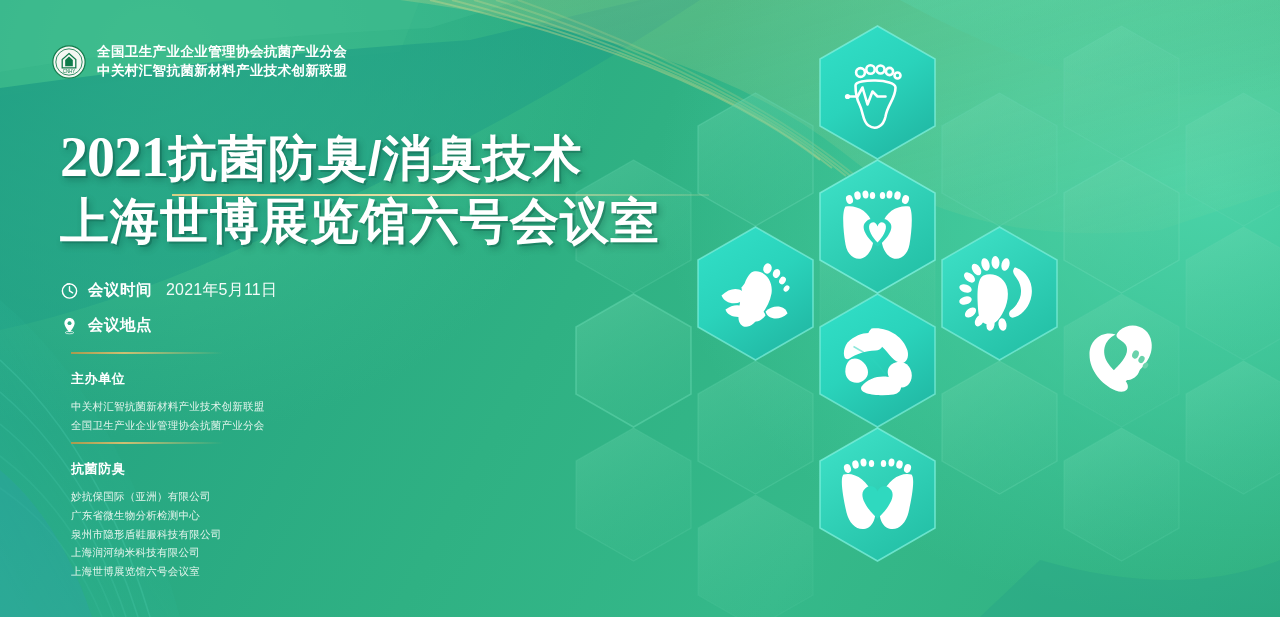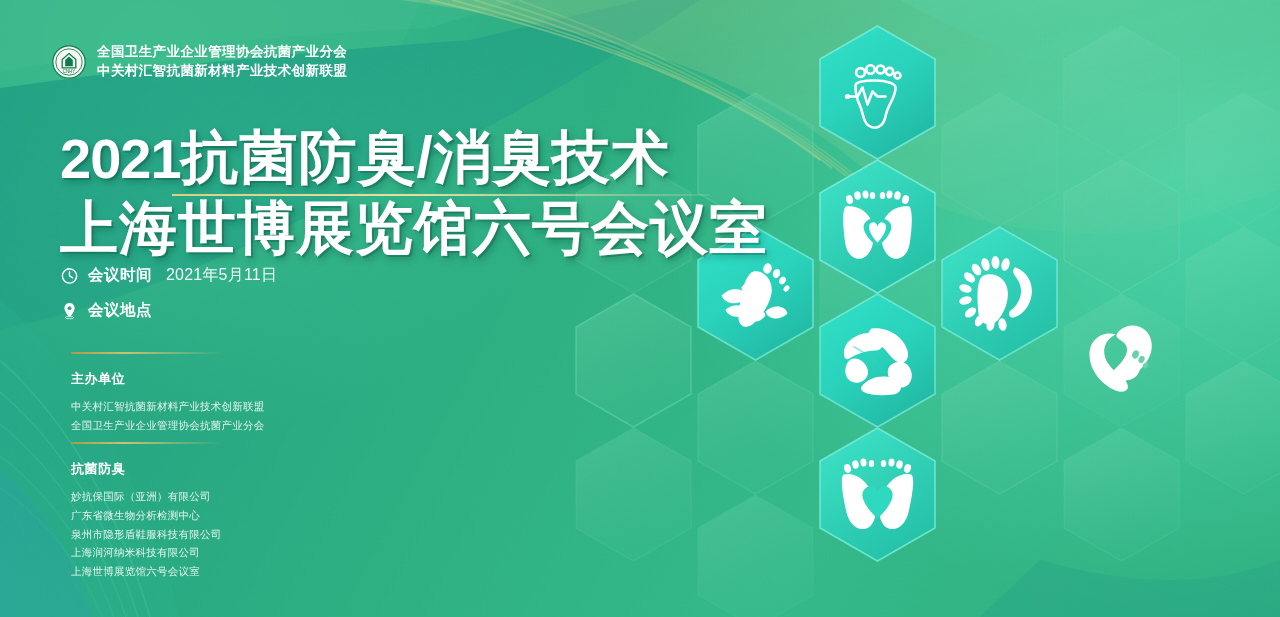--- a/index.html
+++ b/index.html
@@ -44,39 +44,39 @@
   .title-block { position:absolute; left:60px; top:128px; }
   .title-line {
     display:flex; align-items:baseline;
     white-space:nowrap;
     color:#ffffff;
     text-shadow:
       2px 2px 0 rgba(9,80,62,.30),
       3px 4px 7px rgba(6,60,46,.32);
   }
   .title-year {
-    font-family:Liberation Sans, sans-serif;
+    font-family:Liberation Serif, serif;
     font-size:56px; font-weight:bold;
     letter-spacing:-1px;
     line-height:1;
     position:relative; top:1px;
   }
   .title-cn {
-    font-size:58px; font-weight:bold;
+    font-size:49px; font-weight:bold;
     letter-spacing:1px; line-height:1;
   }
   .title-line-2 { margin-top:13px; }
   .title-underline {
     position:absolute; left:112px; top:66px;
     width:537px; height:2px;
     background:linear-gradient(90deg,#d9cf86 0%, #e6dfa4 45%, rgba(230,223,164,.15) 100%);
   }
 
   
-  .meta { position:absolute; left:60px; top:265px; }
+  .meta { position:absolute; left:60px; top:280px; }
   .meta-row {
     display:flex; align-items:center;
     margin-bottom:14px;
     white-space:nowrap;
   }
   .meta-icon { width:19px; height:19px; flex:0 0 19px; margin-right:9px; }
   .meta-label {
     font-size:15.5px; font-weight:bold; color:#ffffff;
     letter-spacing:.5px; margin-right:14px;
   }

